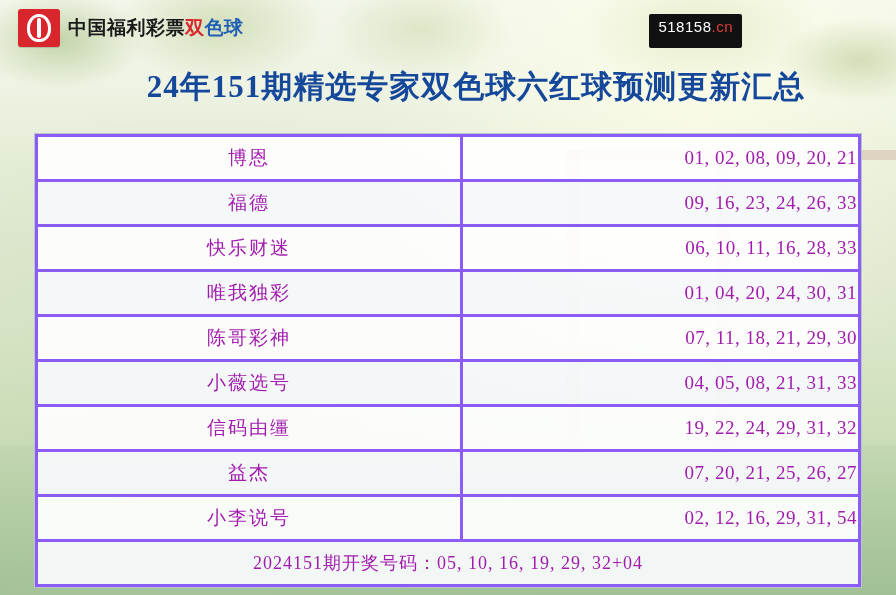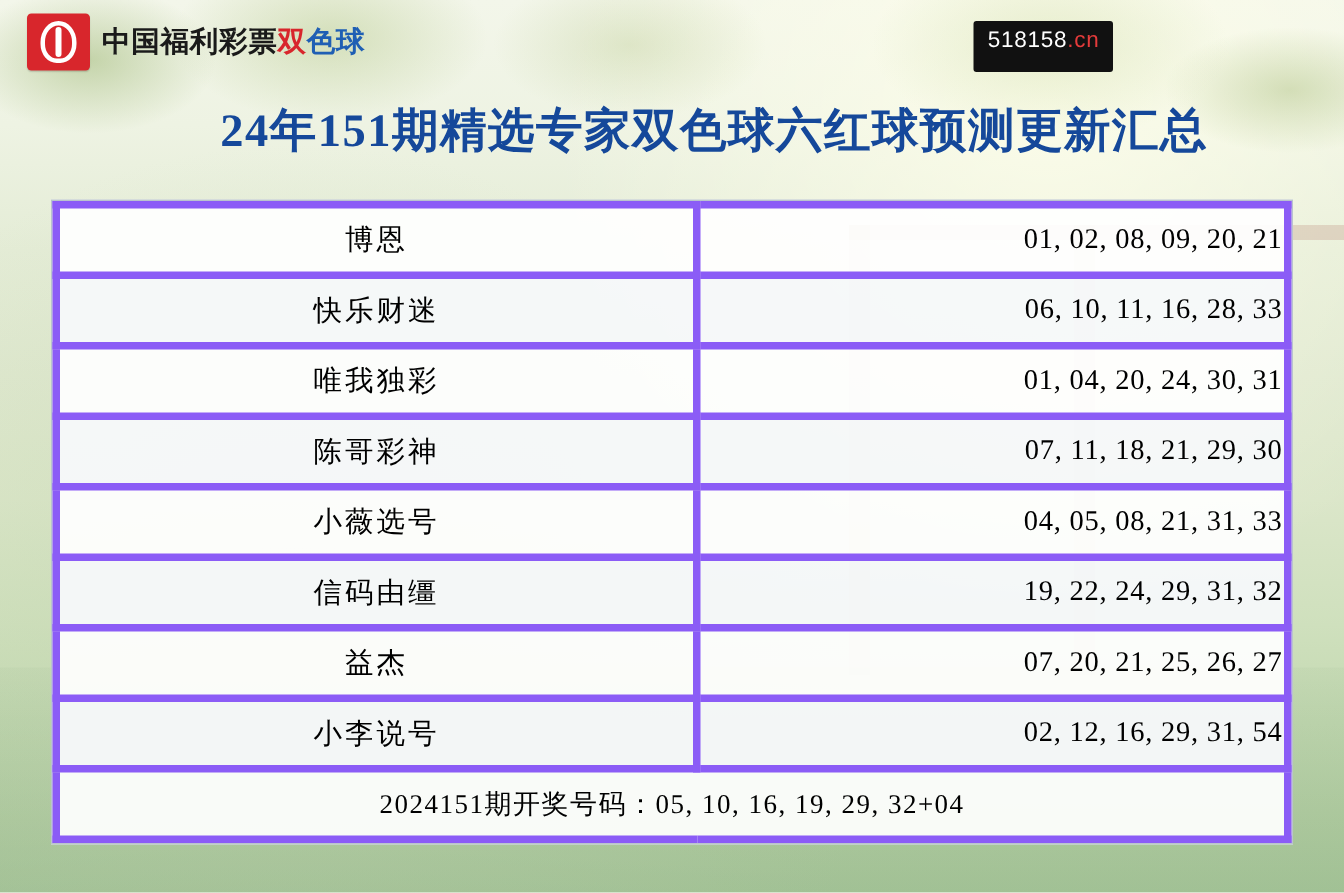--- a/index.html
+++ b/index.html
@@ -160,23 +160,23 @@
     background: rgba(255,255,255,0.80);
     box-sizing: border-box;
   }
   table {
     width: 100%;
     border-collapse: collapse;
     table-layout: fixed;
   }
   td {
     height: 40px;
-    border: 5px solid #8b5cf6;
+    border: 3px solid #8b5cf6;
     font-size: 19px;
-    color: #000000;
+    color: #a21caf;
     text-align: center;
     vertical-align: middle;
     background: rgba(255,255,255,0.62);
   }
   tr:nth-child(even) td {
     background: rgba(243,246,249,0.70);
   }
   td.expert {
     width: 420px;
     letter-spacing: 2px;
@@ -218,20 +218,24 @@
   <div class="title">24年151期精选专家双色球六红球预测更新汇总</div>
 
   <div class="table-wrap">
     <table>
       <tbody>
         <tr>
           <td class="expert">博恩</td>
           <td class="numbers">01, 02, 08, 09, 20, 21</td>
         </tr>
         <tr>
+          <td class="expert">福德</td>
+          <td class="numbers">09, 16, 23, 24, 26, 33</td>
+        </tr>
+        <tr>
           <td class="expert">快乐财迷</td>
           <td class="numbers">06, 10, 11, 16, 28, 33</td>
         </tr>
         <tr>
           <td class="expert">唯我独彩</td>
           <td class="numbers">01, 04, 20, 24, 30, 31</td>
         </tr>
         <tr>
           <td class="expert">陈哥彩神</td>
           <td class="numbers">07, 11, 18, 21, 29, 30</td>

